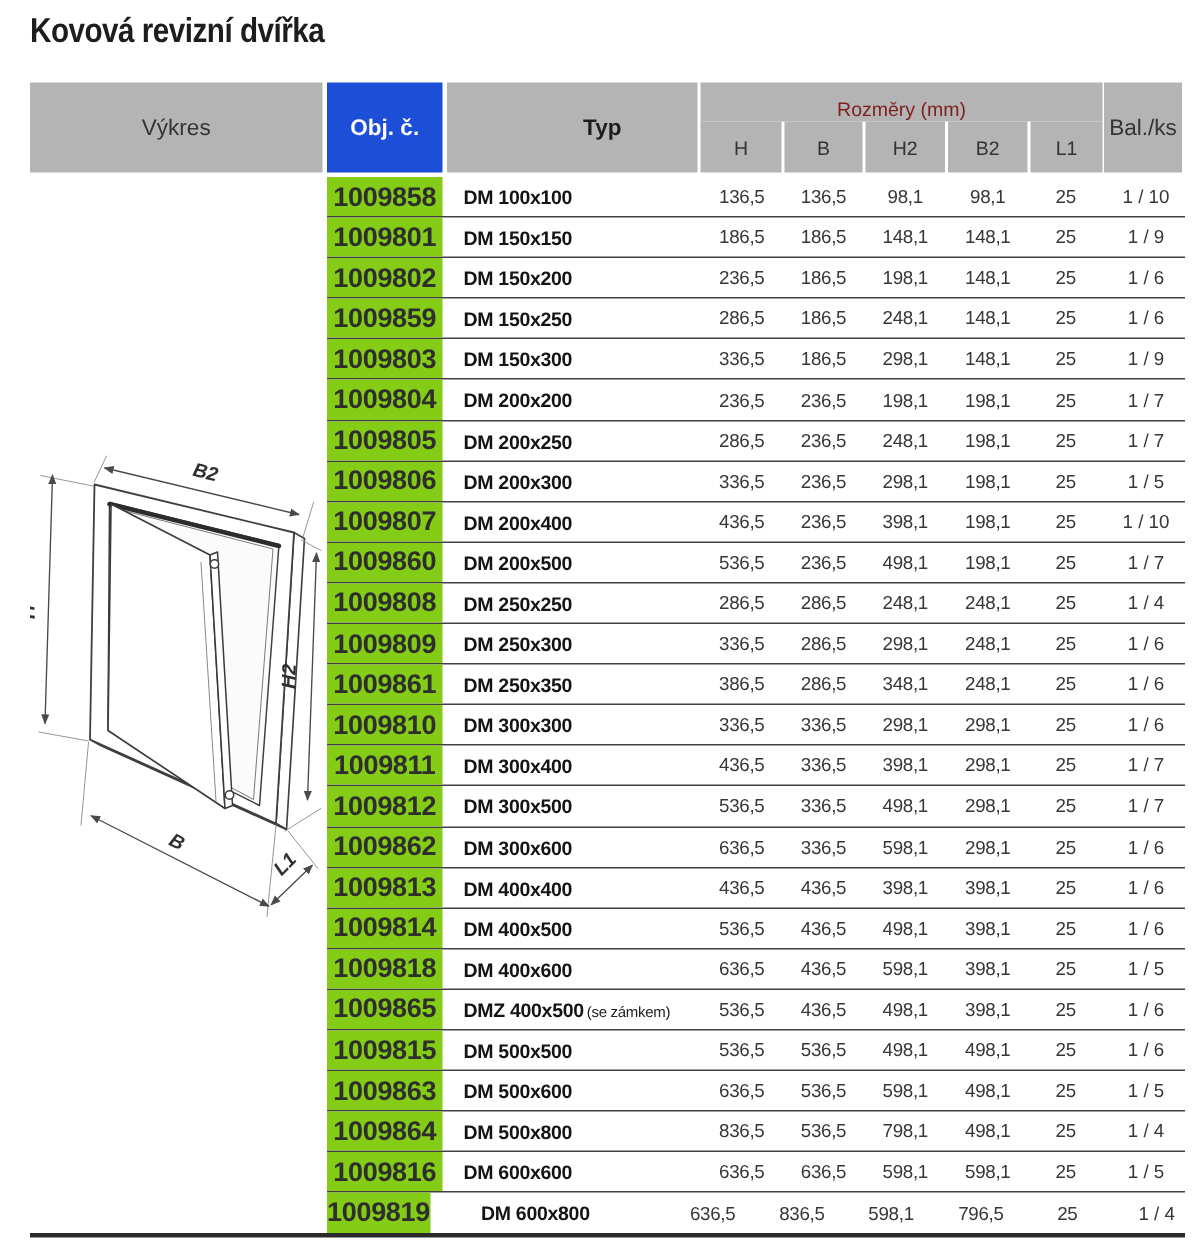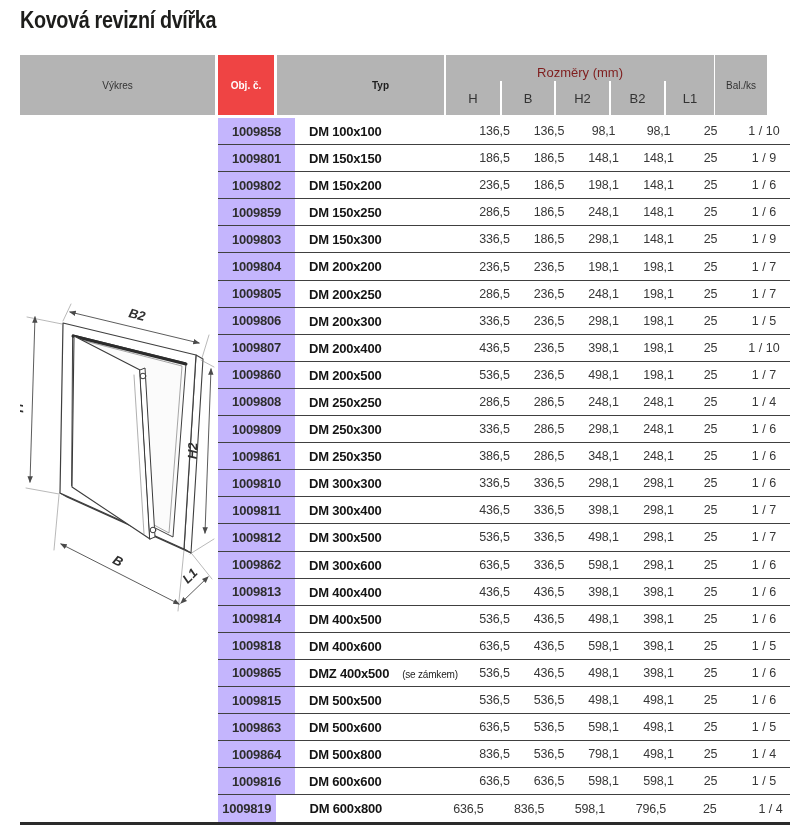--- a/index.html
+++ b/index.html
@@ -10,47 +10,47 @@
   .title { position:absolute; left:20px; top:7px; font-size:23px; font-weight:700;
            color:#1d1d1b; letter-spacing:-0.4px; transform:scaleX(0.86);
            transform-origin:0 0; white-space:nowrap; }
 
   .table { position:absolute; left:20px; top:55px; width:770px;
            border-bottom:3px solid #2a2a2a; }
 
   
   .thead { display:flex; height:60px; }
   .th { background:#b4b4b4; display:flex; align-items:center; justify-content:center;
-        font-size:10px; color:#333; }
+        font-size:15px; color:#333; }
   .th-vykres { width:195px; }
-  .th-obj   { width:56px; margin:0 3px; background:#ef4444; color:#fff; font-weight:700; }
+  .th-obj   { width:77px; margin:0 3px; background:#1d4ed8; color:#fff; font-weight:700; }
   .th-typ   { width:167px; margin-right:2px; font-weight:700; color:#1e1e1e;padding-left:40px; }
   .th-group { width:268px; display:flex; flex-direction:column; }
   .group-label { height:26px; background:#b4b4b4; display:flex; align-items:flex-end;
                  justify-content:center; font-size:13px; color:#7f1d1d; padding-bottom:1px; }
   .sub-row { height:34px; display:flex; gap:2px; }
   .sub { background:#b4b4b4; display:flex; align-items:center; justify-content:center;
          font-size:13px; color:#333; }
   .s-h  { width:54px; } .s-b  { width:52px; } .s-h2 { width:53px; }
   .s-b2 { width:53px; } .s-l1 { width:48px; }
   .th-bal { width:52px; margin-left:1px; }
 
   
   .tbody { position:relative; padding-top:3px; }
   .drawing-cell { position:absolute; left:0; top:3px; width:195px; height:705px; }
   .rows { margin-left:198px; width:572px; }
   .row { display:flex; align-items:center; height:27.1px;
          border-bottom:1.6px solid #404040; }
   .row:last-child { border-bottom:none;gap:20px; }
   .cell { height:100%; display:flex; align-items:center; }
-  .c-obj { width:77px; margin-right:3px; background:#c4b5fd; justify-content:center;
-           font-weight:700; font-size:13px; color:#2e2e2e; letter-spacing:-0.2px; }
+  .c-obj { width:77px; margin-right:3px; background:#84cc16; justify-content:center;
+           font-weight:700; font-size:18px; color:#2e2e2e; letter-spacing:-0.2px; }
   .c-typ { width:169px; padding-left:11px; font-weight:700; font-size:13px;
            color:#141414; letter-spacing:-0.2px; align-items:baseline; padding-top:6px; }
-  .typ-note { font-weight:400; font-size:10px; color:#222; margin-left:13px; }
+  .typ-note { font-weight:400; font-size:10px; color:#222; margin-left:2px; }
   .c-num { justify-content:center; font-size:12.5px; color:#373737; letter-spacing:-0.2px; }
   .c-h  { width:55px; } .c-b  { width:54px; } .c-h2 { width:55px; }
   .c-b2 { width:55px; } .c-l1 { width:49px; }
   .c-bal { width:52px; margin-left:3px; justify-content:center;
            font-size:12.5px; color:#373737; }
 
   
   .drawing-cell svg { width:195px; height:705px; display:block; }
   .dim-label { font:italic 700 13px "Liberation Sans", sans-serif; fill:#2f2f2f; }
 </style>

